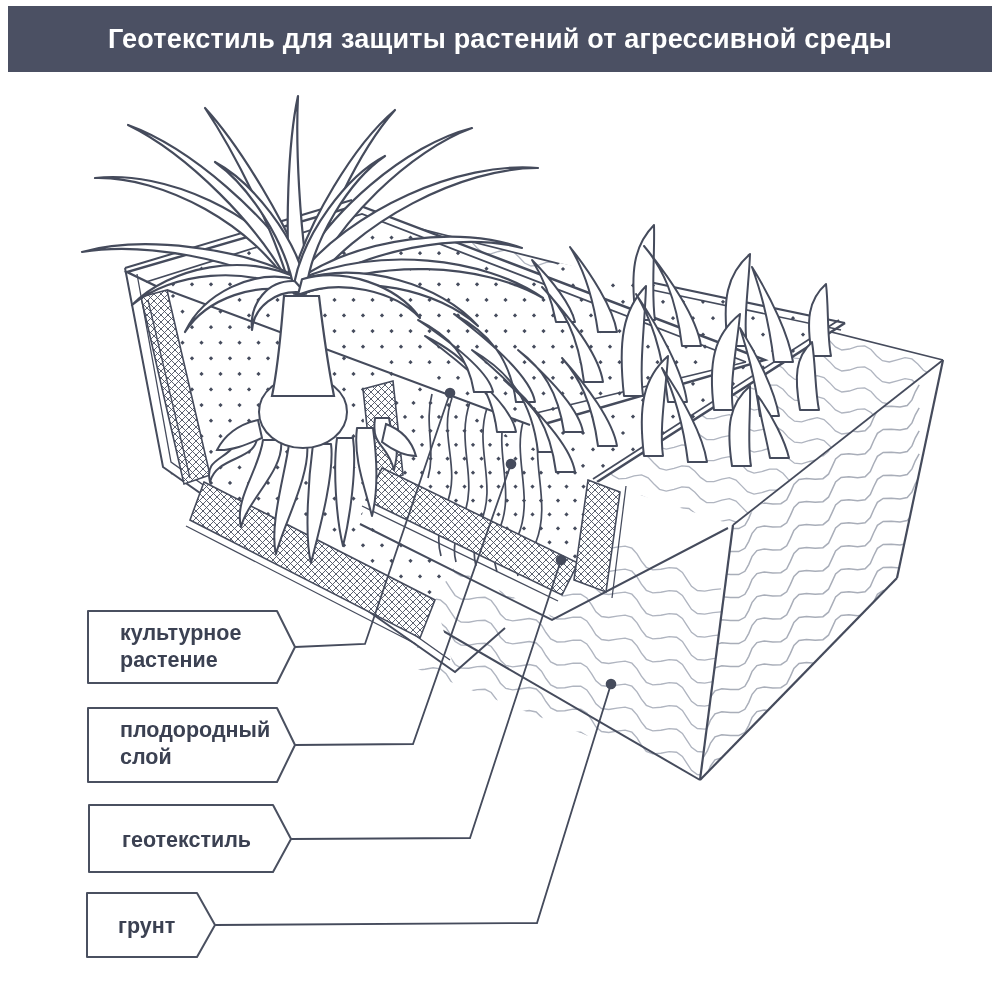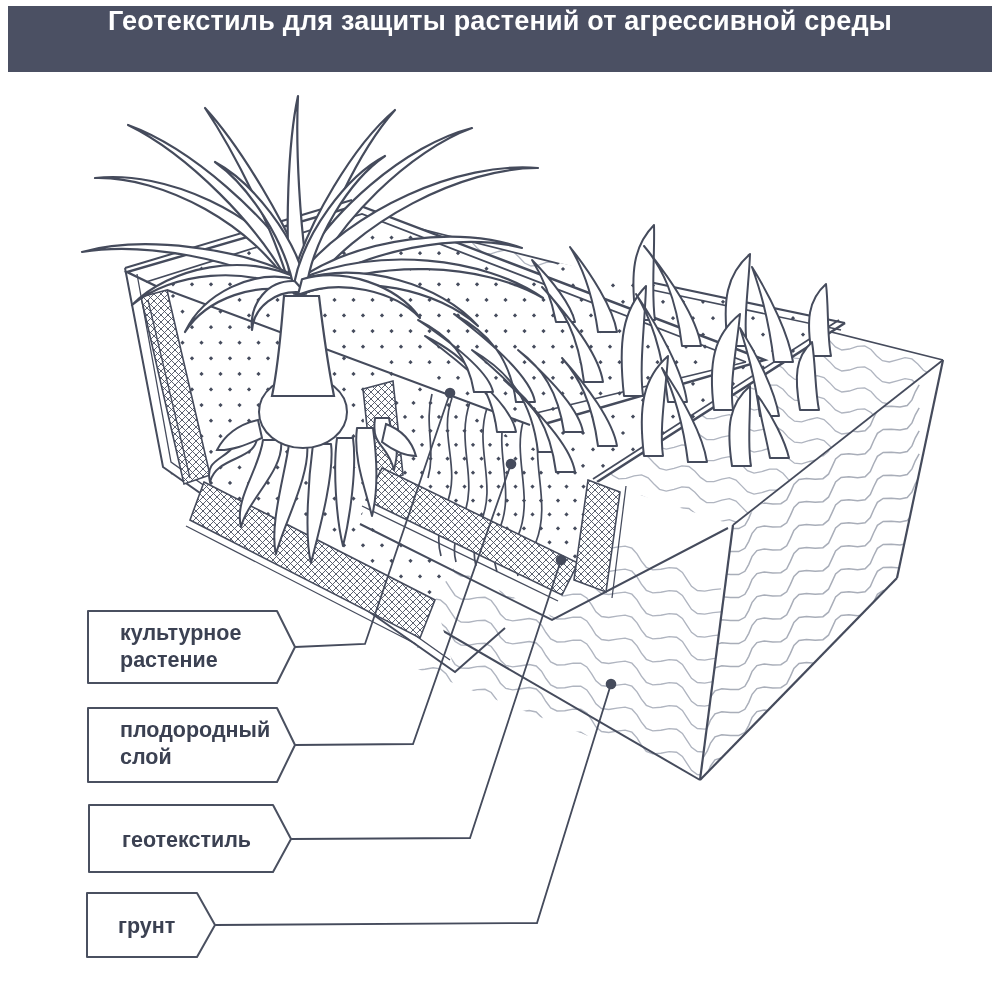--- a/index.html
+++ b/index.html
@@ -1,19 +1,19 @@
 <!DOCTYPE html>
 <html><head>
 <meta charset="utf-8">
 <style>
   html,body{margin:0;padding:0;background:#fff;}
   .stage{position:relative;width:1000px;height:1000px;background:#fff;overflow:hidden;
          font-family:"Liberation Sans",sans-serif;}
   .title-bar{position:absolute;left:8px;top:6px;width:984px;height:66px;
-             display:flex;justify-content:center;}
+             display:flex;align-items:center;justify-content:center;}
   .title-bar span{font-size:27px;font-weight:bold;letter-spacing:.2px;}
   #scene{position:absolute;left:0;top:0;width:1000px;height:1000px;}
   .callout-text{font-family:"Liberation Sans",sans-serif;font-size:21.5px;font-weight:bold;}
 </style>
 </head>
 <body>
 
 <div class="stage">
 
   <div class="title-bar" id="banner" style="background: rgb(75, 80, 99);">

